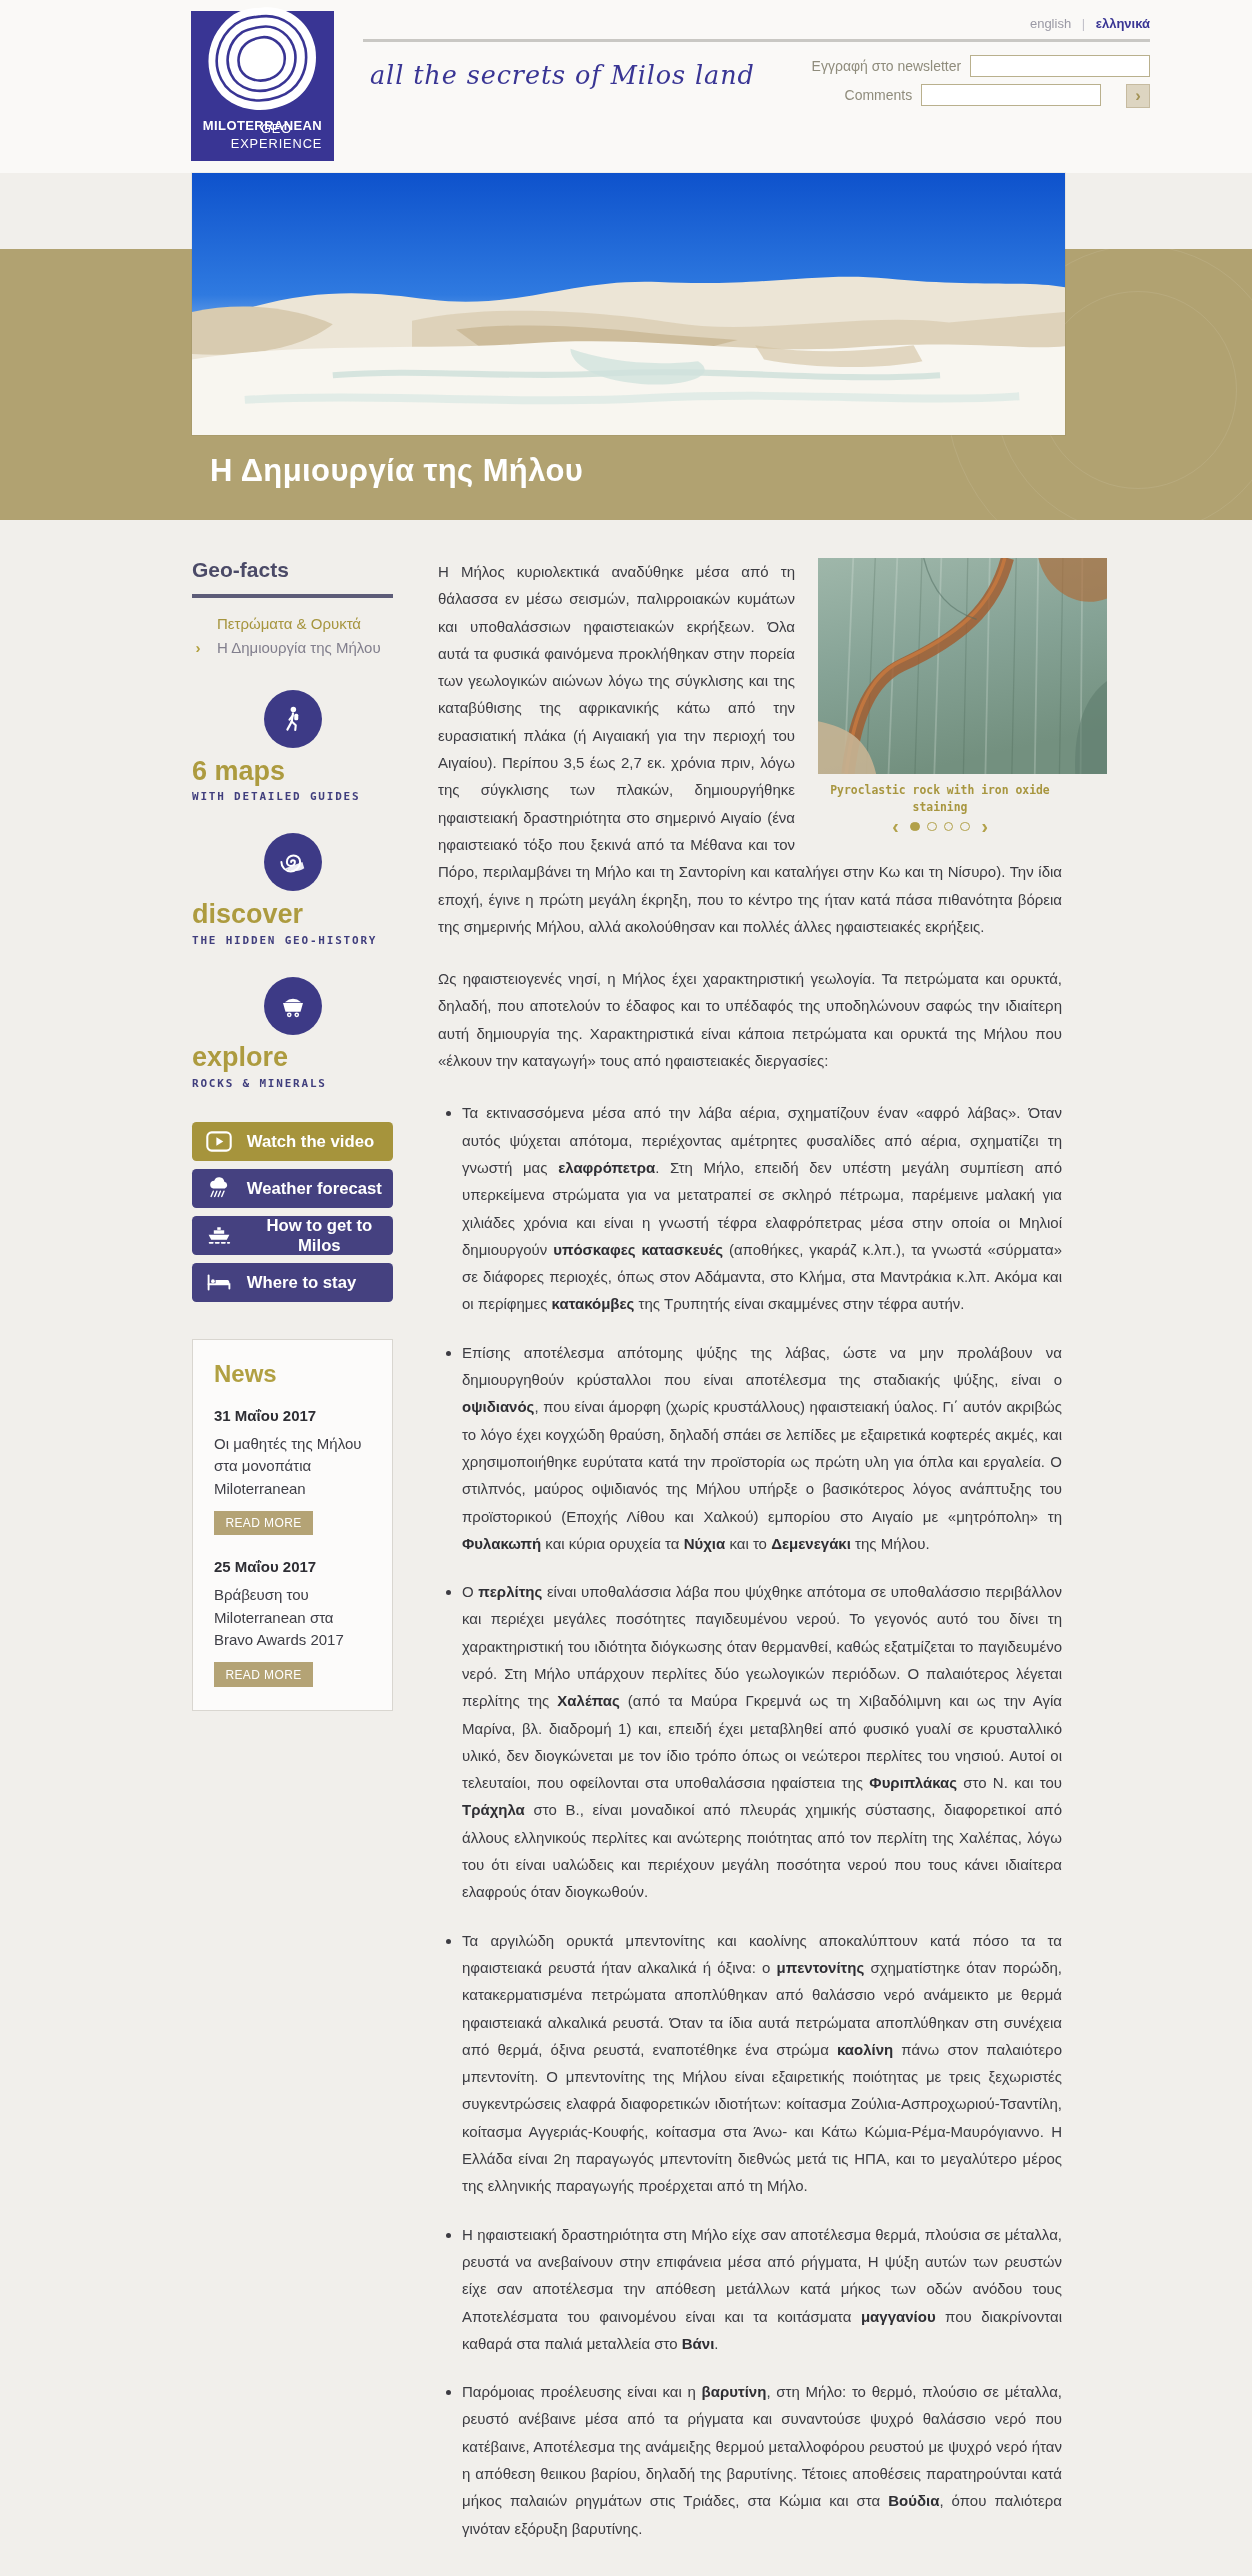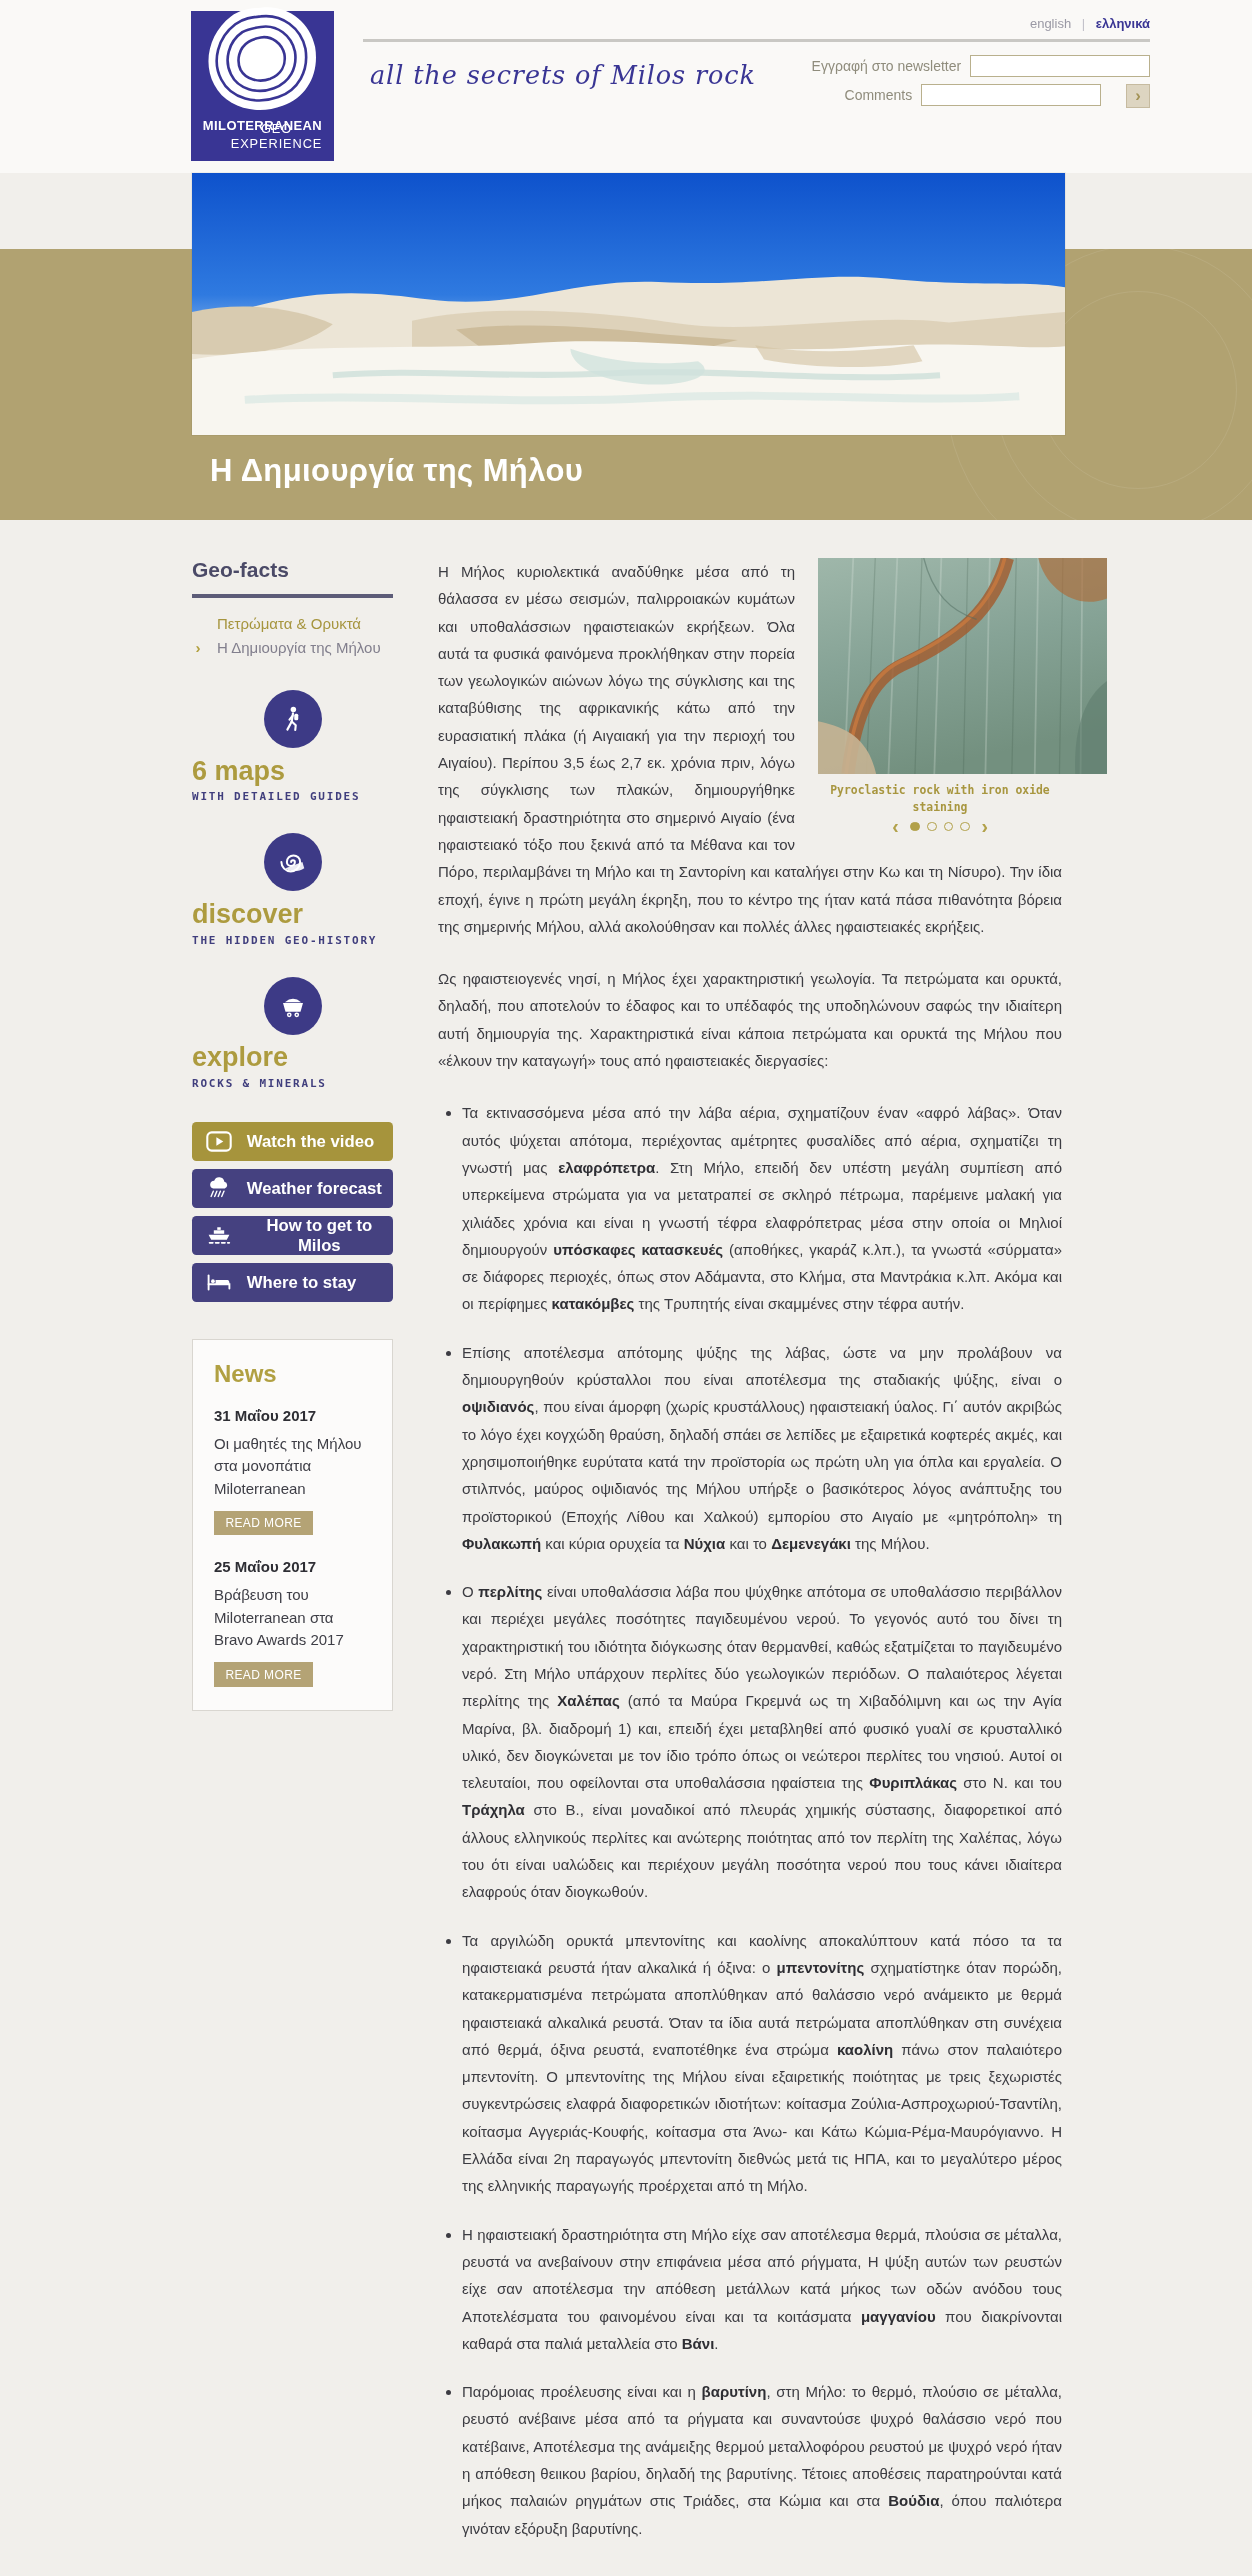--- a/index.html
+++ b/index.html
@@ -103,21 +103,21 @@
       <svg class="logo-blob" width="121" height="116" viewBox="0 0 138 132">
         <path d="M67,4 C96,0 123,19 129,49 C134,79 120,106 92,116 C63,127 28,119 14,92 C0,66 9,32 33,14 C44,6 55,5 67,4 Z" fill="#ffffff"></path>
         <path d="M67,14 C91,11 113,27 118,51 C122,76 110,98 87,106 C62,115 33,108 22,86 C11,65 18,38 38,23 C47,16 57,15 67,14 Z" fill="none" stroke="#393594" stroke-width="3"></path>
         <path d="M67,26 C86,23 102,36 106,54 C109,73 100,89 82,96 C63,103 41,97 33,80 C25,64 30,43 46,32 C53,28 60,27 67,26 Z" fill="none" stroke="#393594" stroke-width="3"></path>
         <path d="M67,38 C80,36 91,45 94,57 C96,70 90,80 78,85 C65,90 50,86 44,75 C39,64 42,50 53,43 C57,40 62,39 67,38 Z" fill="none" stroke="#393594" stroke-width="3"></path>
       </svg>
       <div class="logo-line1">MILOTERRANEAN</div>
       <div class="logo-line2">GEO EXPERIENCE</div>
     </div>
 
-    <div class="tagline">all the secrets of Milos rock</div>
+    <div class="tagline">all the secrets of Milos land</div>
 
     <div class="newsletter">
       <div class="nl-row">
         <span class="nl-label">Εγγραφή στο newsletter</span>
         <input class="nl-input" type="text" style="">
       </div>
       <div class="nl-row nl-row2">
         <span class="nl-label">Comments</span>
         <input class="nl-input" type="text" style="">
         <button class="nl-submit">›</button>

